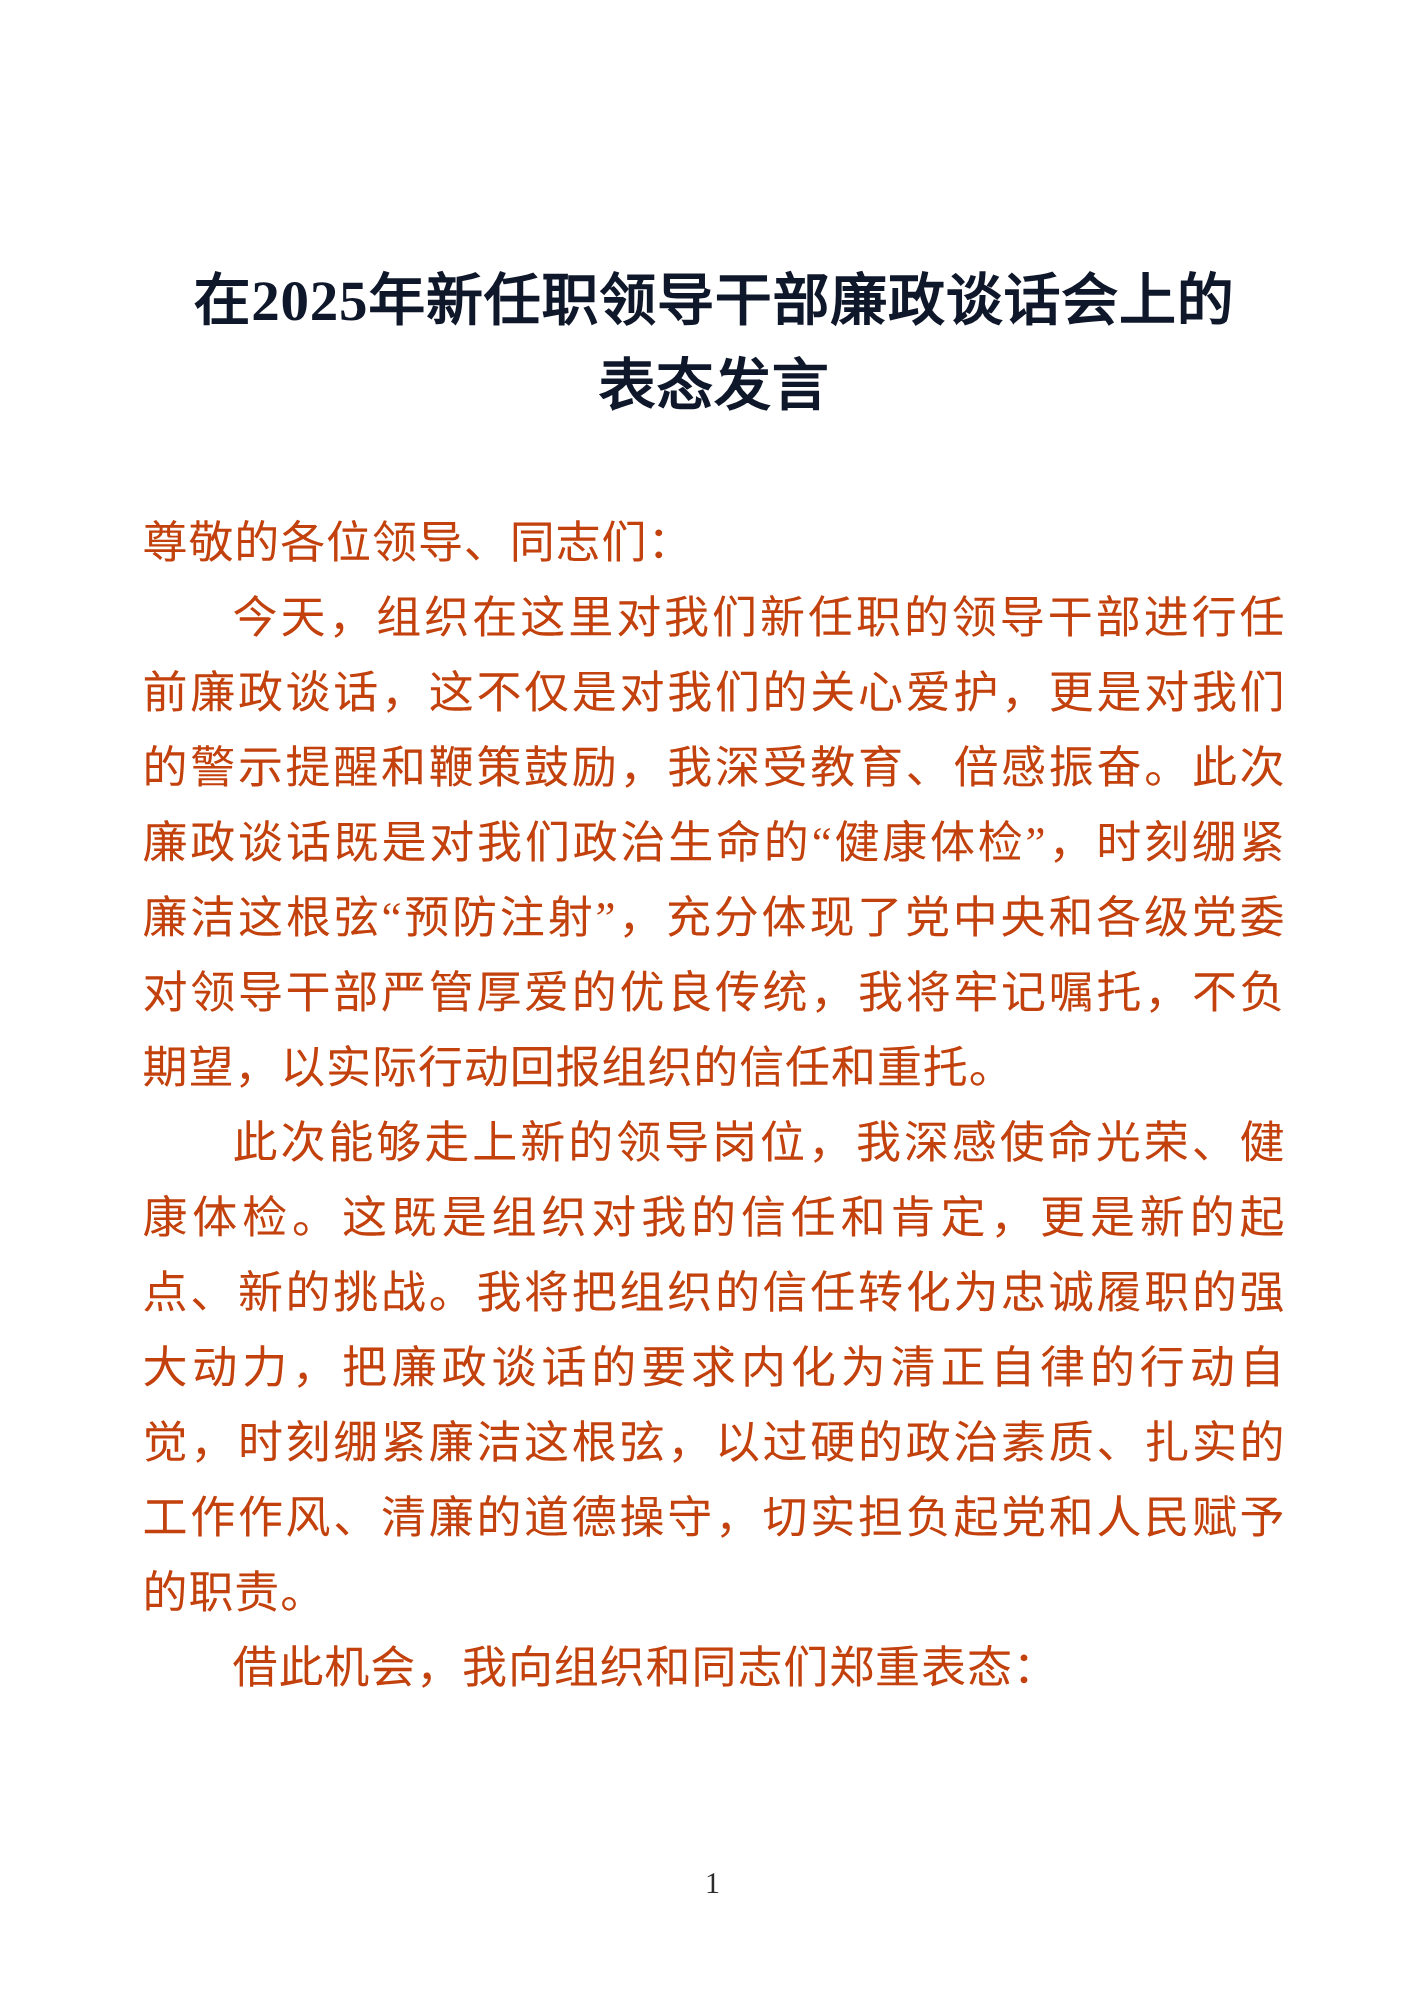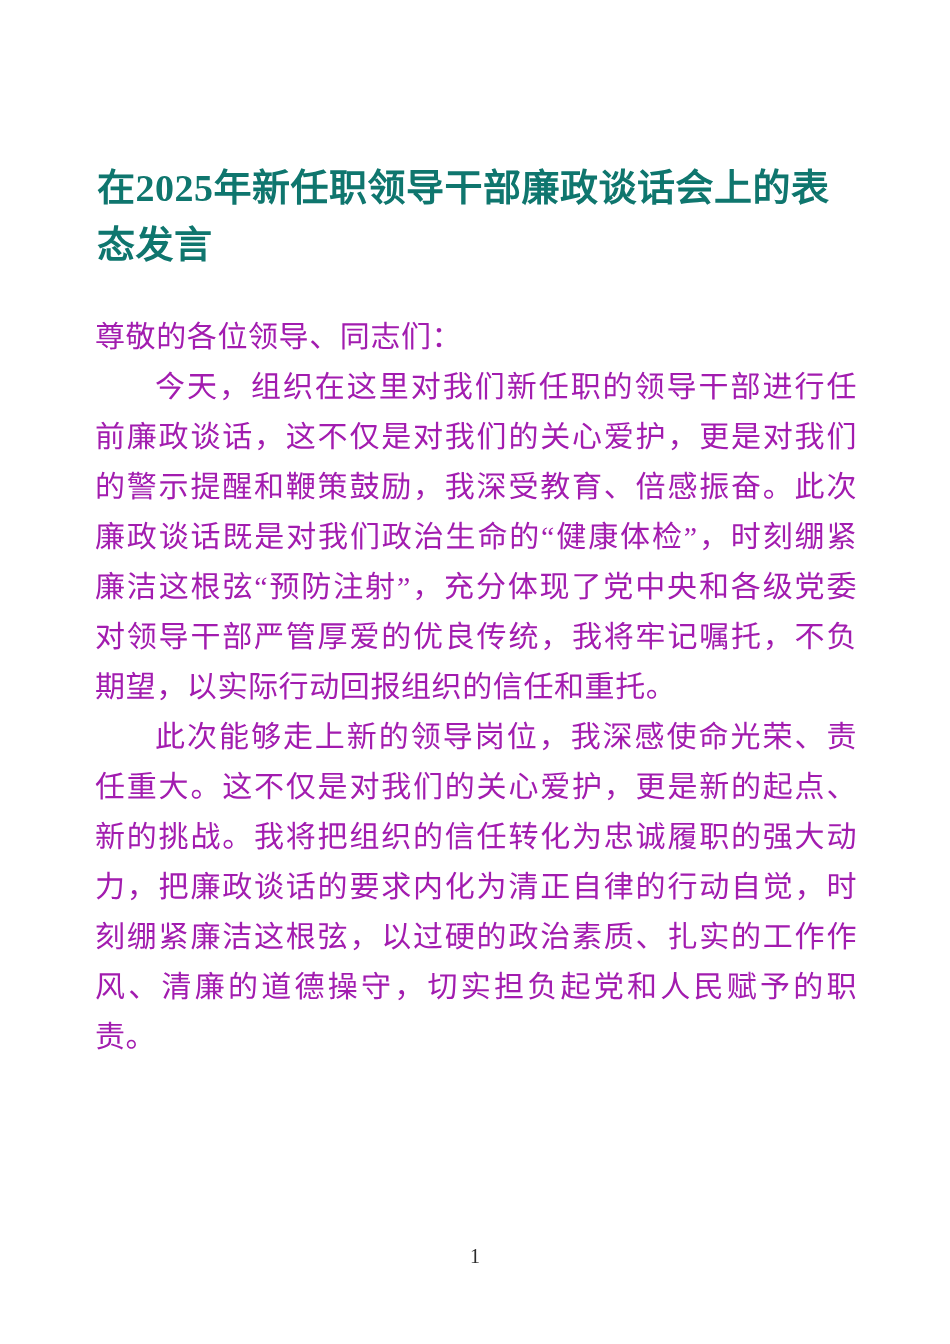--- a/index.html
+++ b/index.html
@@ -21,44 +21,44 @@
 
   
   .content {
     position: absolute;
     left: 95px;
     top: 0;
     width: 762px;
   }
 
   .doc-title {
-    margin: 2px;
+    margin: 15px;
     padding: 0;
     font-family: "Liberation Serif", "DejaVu Serif", serif;
     font-weight: bold;
     font-size: 38px;
     line-height: 57px;
-    color: #0f766e;
-    text-align: left;
+    color: #0f172a;
+    text-align: center;
     letter-spacing: 0.5px;
     padding-top: 158px;
   }
 
   .body-block {
     margin: 0;
     padding-top: 36px;
   }
 
   .para {
     margin: 0;
     padding: 0;
     font-family: "Liberation Serif", "DejaVu Serif", serif;
     font-size: 30px;
     line-height: 50px;
-    color: #a21caf;
+    color: #c2410c;
     text-align: justify;
     text-justify: inter-character;
     letter-spacing: 0.6px;
     word-break: break-all;
   }
 
   .para.indent {
     text-indent: 60px;
   }
 
@@ -86,22 +86,23 @@
   <div class="content">
 
     <h1 class="doc-title"><span>在2025年新任职领导干部廉政谈话会上的表态</span><span>发言</span></h1>
 
     <div class="body-block">
 
       <p class="para flush">尊敬的各位领导、同志们：</p>
 
       <p class="para indent">今天，组织在这里对我们新任职的领导干部进行任前廉政谈话，这不仅是对我们的关心爱护，更是对我们的警示提醒和鞭策鼓励，我深受教育、倍感振奋。此次廉政谈话既是对我们政治生命的“健康体检”，时刻绷紧廉洁这根弦“预防注射”，充分体现了党中央和各级党委对领导干部严管厚爱的优良传统，我将牢记嘱托，不负期望，以实际行动回报组织的信任和重托。</p>
 
-      <p class="para indent">此次能够走上新的领导岗位，我深感使命光荣、责任重大。这不仅是对我们的关心爱护，更是新的起点、新的挑战。我将把组织的信任转化为忠诚履职的强大动力，把廉政谈话的要求内化为清正自律的行动自觉，时刻绷紧廉洁这根弦，以过硬的政治素质、扎实的工作作风、清廉的道德操守，切实担负起党和人民赋予的职责。</p>
+      <p class="para indent">此次能够走上新的领导岗位，我深感使命光荣、健康体检。这既是组织对我的信任和肯定，更是新的起点、新的挑战。我将把组织的信任转化为忠诚履职的强大动力，把廉政谈话的要求内化为清正自律的行动自觉，时刻绷紧廉洁这根弦，以过硬的政治素质、扎实的工作作风、清廉的道德操守，切实担负起党和人民赋予的职责。</p>
 
+      <p class="para indent">借此机会，我向组织和同志们郑重表态：</p>
 
 
     </div>
   </div>
 
   <div class="page-number">1</div>
 
 </div>
 
 </body></html>

